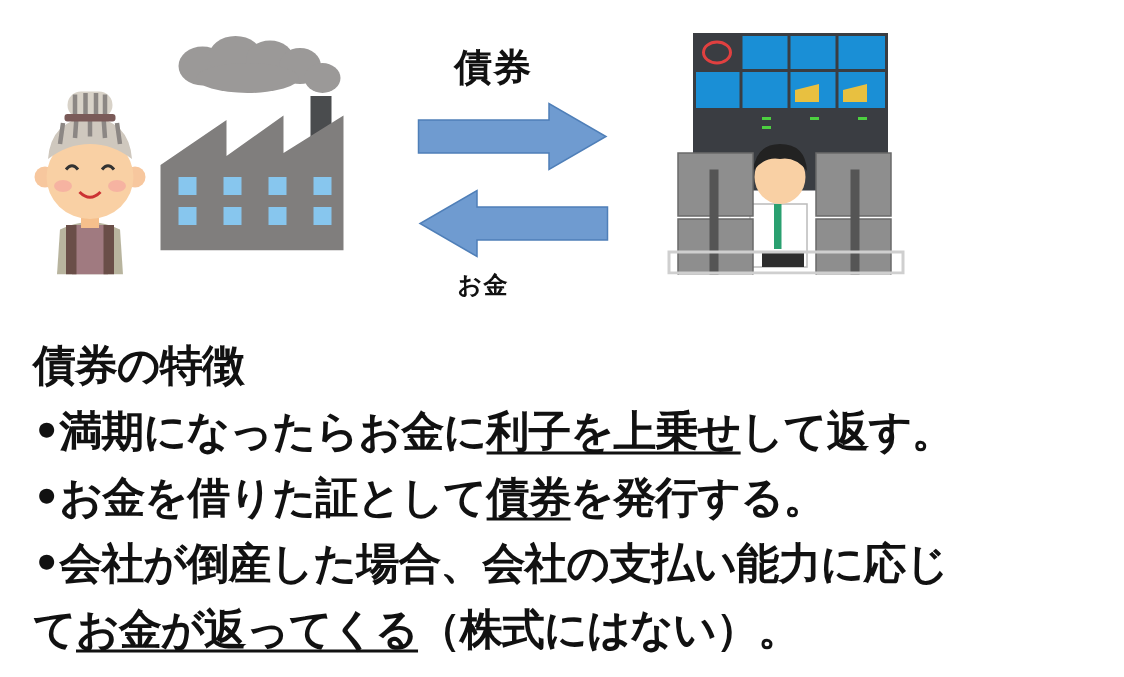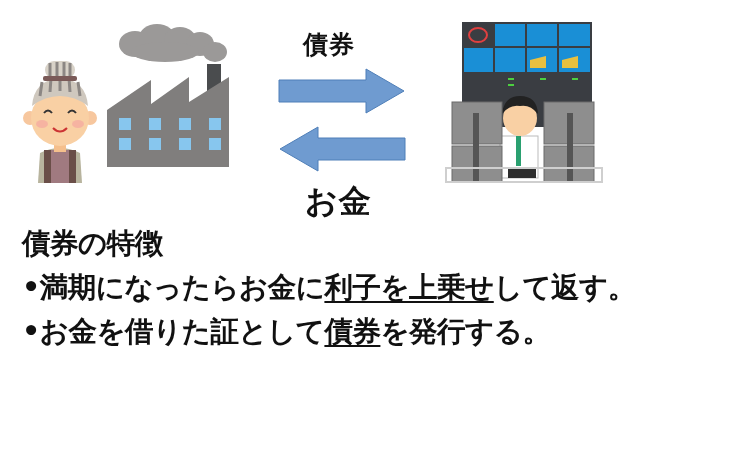--- a/index.html
+++ b/index.html
@@ -1,20 +1,20 @@
 <!DOCTYPE html>
 <html><head>
 <meta charset="utf-8">
 <style>
   html, body { margin: 0; padding: 0; background: #ffffff; }
   body { width: 749px; height: 451px; position: relative; overflow: hidden;
          font-family: "DejaVu Sans", "Liberation Sans", sans-serif; color: #111; }
   .abs { position: absolute; }
   .label-top { left: 303px; top: 28px; font-size: 25px; font-weight: bold; letter-spacing: 1px; }
-  .label-bottom { left: 305px; top: 180px; font-size: 32px; font-weight: bold; letter-spacing: 1px; }
+  .label-bottom { left: 305px; top: 180px; font-size: 16px; font-weight: bold; letter-spacing: 1px; }
   .text-block { left: 22px; top: 222px; width: 720px; font-weight: bold; font-size: 28.5px; line-height: 44px; letter-spacing: -0.5px; }
   .text-block .line { white-space: nowrap; }
   .u { text-decoration: underline; text-decoration-thickness: 2px; text-underline-offset: 4px; }
 </style>
 </head>
 <body>
 
 <svg class="abs" style="left:20px;top:58px" width="80" height="125" viewBox="0 0 80 125">
 
   <path d="M18 125 L20 95 Q40 85 60 95 L62 125 Z" fill="#b8b49e"></path>
@@ -111,13 +111,15 @@
   <rect x="106" y="128" width="50" height="40" fill="#8e8e8e" stroke="#6a6a6a"></rect>
   <rect x="35" y="95" width="6" height="70" fill="#555"></rect>
   <rect x="129" y="95" width="6" height="70" fill="#555"></rect>
   <rect x="8" y="150" width="156" height="14" fill="none" stroke="#cfcfcf" stroke-width="2"></rect>
 </svg>
 
 <div class="abs text-block">
   <div class="line">債券の特徴</div>
   <div class="line"><span>•満期になったらお金に</span><span class="u">利子を上乗せ</span><span>して返す。</span></div>
   <div class="line"><span>•お金を借りた証として</span><span class="u">債券</span><span>を発行する。</span></div>
+  <div class="line"><span>•会社が倒産した場合、会社の支払い能力に応じ</span></div>
+  <div class="line"><span>て</span><span class="u">お金が返ってくる</span><span>（株式にはない）。</span></div>
 </div>
 
 </body></html>

